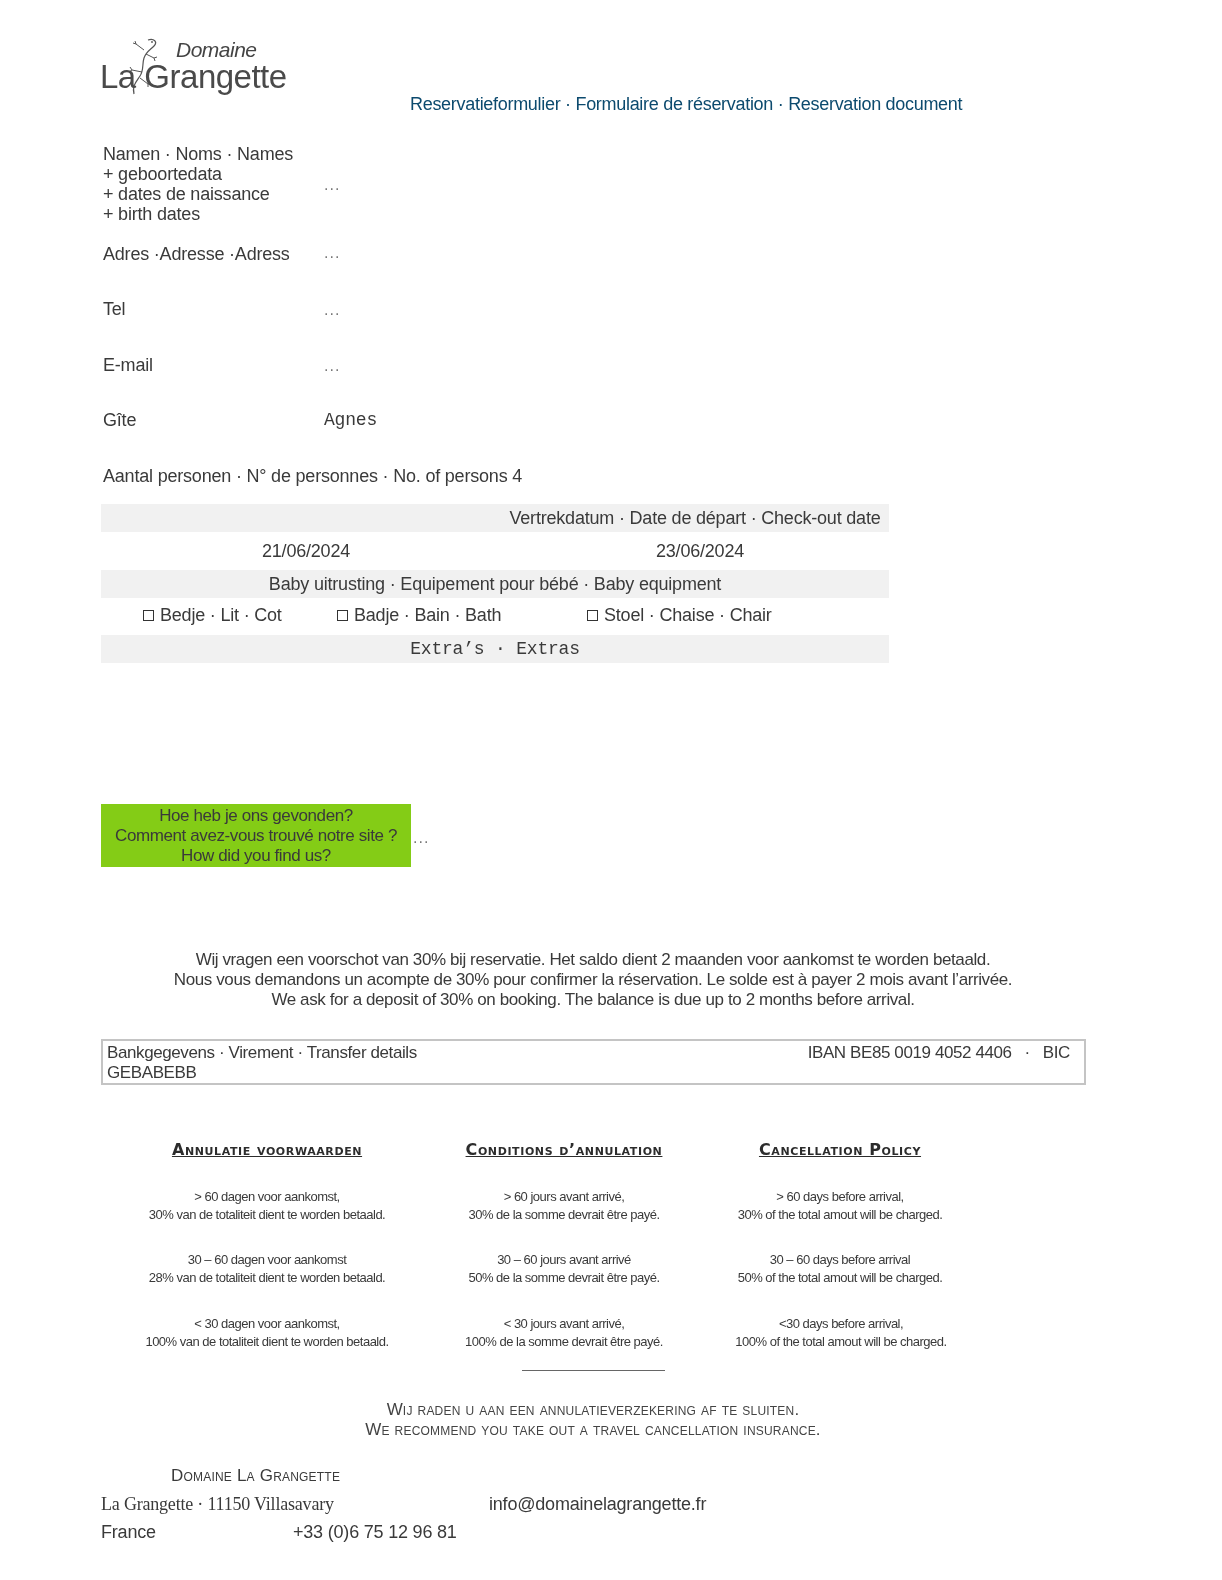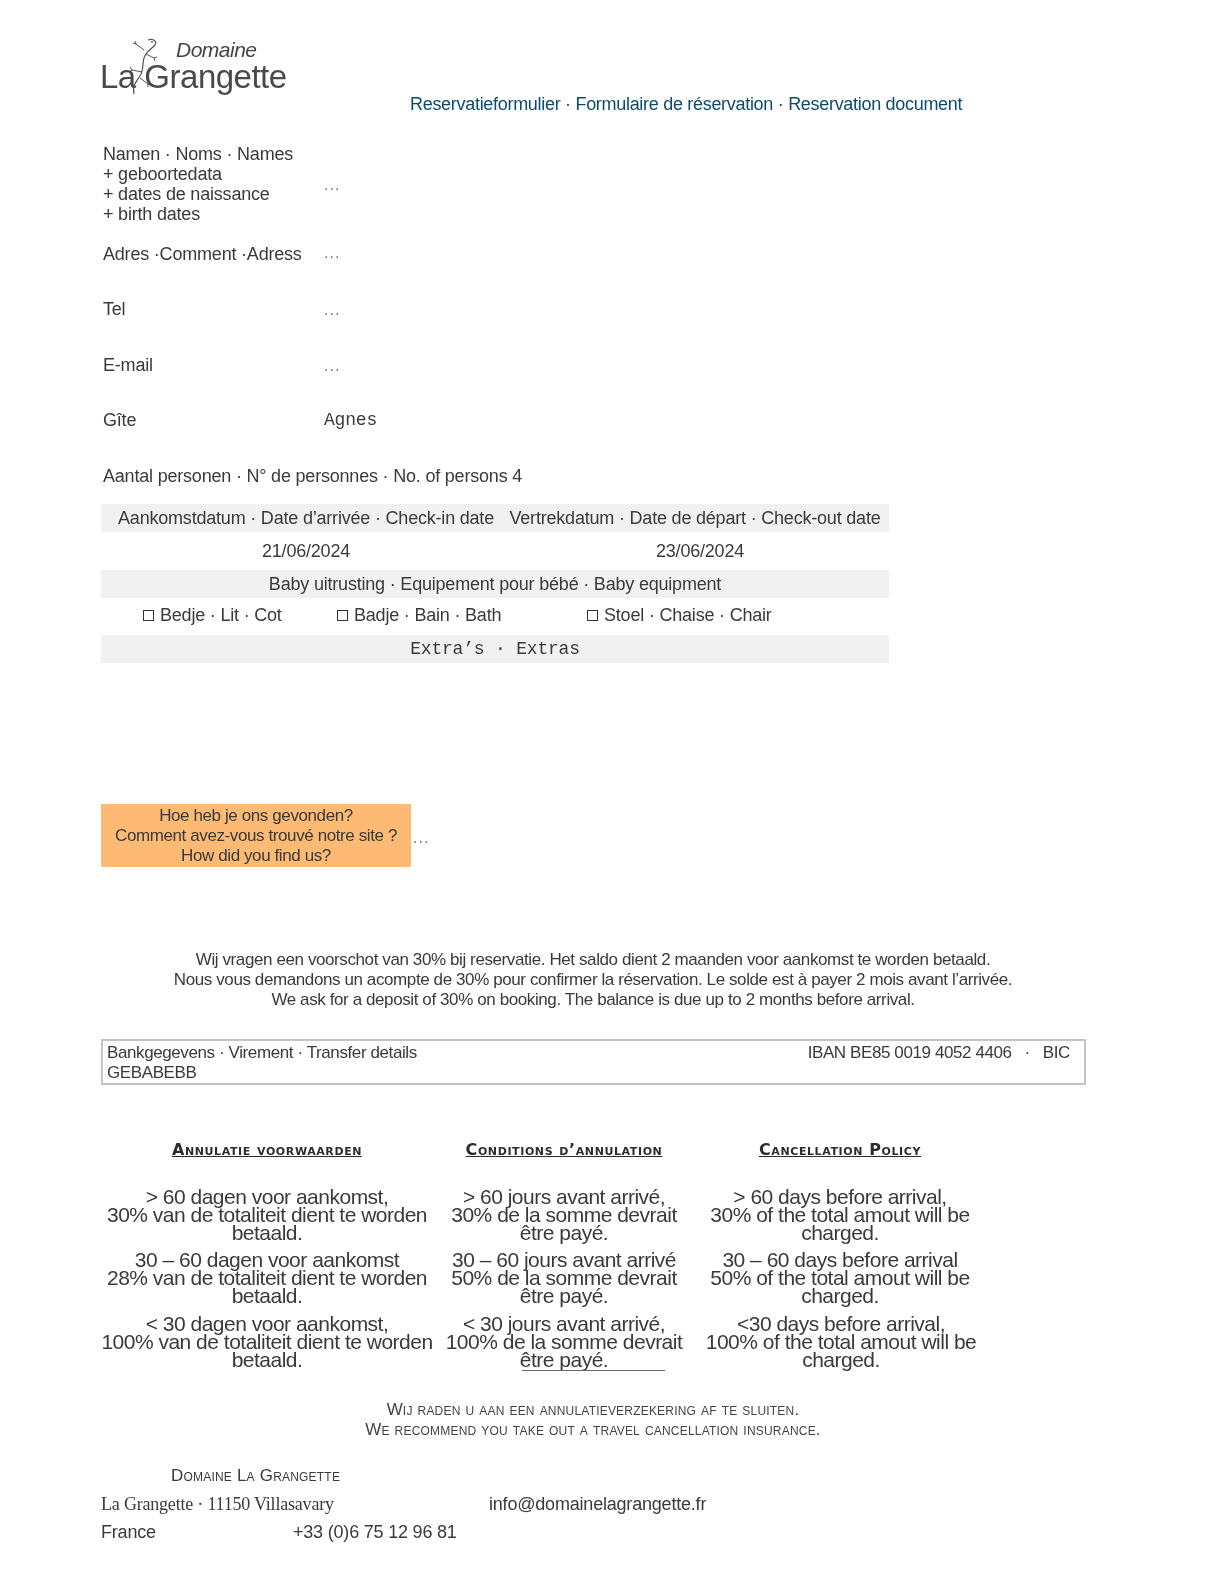--- a/index.html
+++ b/index.html
@@ -40,42 +40,42 @@
   }
   .cell-center { position: absolute; text-align: center; line-height: 28px; }
 
   .chk {
     display: inline-block; width: 11px; height: 11px;
     border: 1.3px solid #333; margin-right: 6px; vertical-align: 0px;
   }
 
   #found-box {
     left: 101px; top: 804px; width: 310px; height: 63px;
-    background: #fdba74; text-align: center; line-height: 20px;
+    background: #84cc16; text-align: center; line-height: 20px;
     padding-top: 2px; font-size: 17px; letter-spacing: -0.4px;
   }
 
   #deposit { left: 100px; top: 950px; width: 986px; text-align: center; line-height: 20px; font-size: 17px; letter-spacing: -0.4px; }
 
   #bank {
     left: 101px; top: 1039px; width: 985px; height: 46px;
     border: 2px solid #c4c4c4; padding: 2px 4px; line-height: 20px;
     font-size: 17px; letter-spacing: -0.4px;
   }
   #bank .iban { position: absolute; right: 14px; top: 2px; }
 
   .pol-head {
     position: absolute; top: 1140px; font-size: 16px; font-weight: 700;
     color: #2c2c2c; text-decoration: underline; font-variant: small-caps;
     letter-spacing: 0.6px; text-align: center;
     font-family: "DejaVu Sans", sans-serif;
   }
   .pol-cell {
     position: absolute; text-align: center; line-height: 18px;
-    font-size: 21px; letter-spacing: -0.5px; color: #3a3a3a;
+    font-size: 13px; letter-spacing: -0.5px; color: #3a3a3a;
   }
   #divider { left: 522px; top: 1370px; width: 143px; height: 1px; background: #666; }
 
   #insurance {
     left: 100px; top: 1400px; width: 986px; text-align: center;
     font-variant: small-caps; font-size: 17px; line-height: 20px; letter-spacing: 0.2px; color: #444;
   }
   #footer-name { left: 171px; top: 1466px; font-variant: small-caps; font-size: 17px; letter-spacing: 0.2px; }
 </style>
 </head>
@@ -97,39 +97,38 @@
 <div id="doc-title" class="abs">Reservatieformulier · Formulaire de réservation · Reservation document</div>
 
 <div class="abs label t18" style="top:144px;">
   <div>Namen · Noms · Names</div>
   <div>+ geboortedata</div>
   <div>+ dates de naissance</div>
   <div>+ birth dates</div>
 </div>
 <div class="abs value dots" style="top:176px;">...</div>
 
-<div class="abs label t18" style="top:244px;">Adres ·Comment ·Adress</div>
+<div class="abs label t18" style="top:244px;">Adres ·Adresse ·Adress</div>
 <div class="abs value dots" style="top:244px;">...</div>
 
 <div class="abs label t18" style="top:299px;">Tel</div>
 <div class="abs value dots" style="top:301px;">...</div>
 
 <div class="abs label t18" style="top:355px;">E-mail</div>
 <div class="abs value dots" style="top:357px;">...</div>
 
 <div class="abs label t18" style="top:410px;">Gîte</div>
 <div class="abs value t18" style="top:410px;font-family:Liberation Mono, monospace;">Agnes</div>
 
 <div class="abs label t18" style="top:466px;">
   <span>Aantal personen · N° de personnes · No. of persons</span>
   <span>4</span>
 </div>
 
 <div class="band" style="top:504px;">
-  <div class="cell-center t18" style="left:0; width:410px;">Aankomstdatum · Date d’arrivée · Check-in date</div>
   <div class="cell-center t18" style="left:400px; width:388px;">Vertrekdatum · Date de départ · Check-out date</div>
 </div>
 <div class="cell-center t18 abs" style="left:101px; top:537px; width:410px;">21/06/2024</div>
 <div class="cell-center t18 abs" style="left:501px; top:537px; width:398px;">23/06/2024</div>
 
 <div class="band" style="top:570px;">
   <div class="cell-center t18" style="left:0; width:788px;">Baby uitrusting · Equipement pour bébé · Baby equipment</div>
 </div>
 <div class="abs t18" style="left:143px; top:605px;">
   <span class="chk"></span><span>Bedje · Lit · Cot</span>

